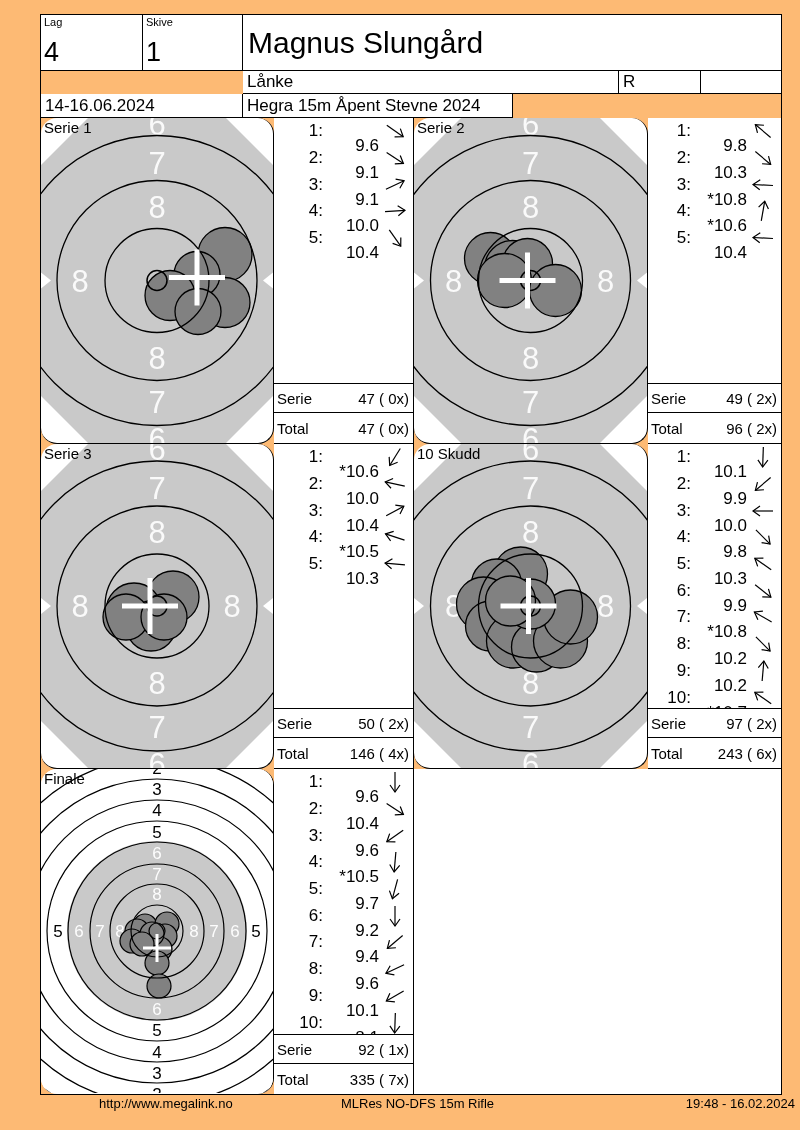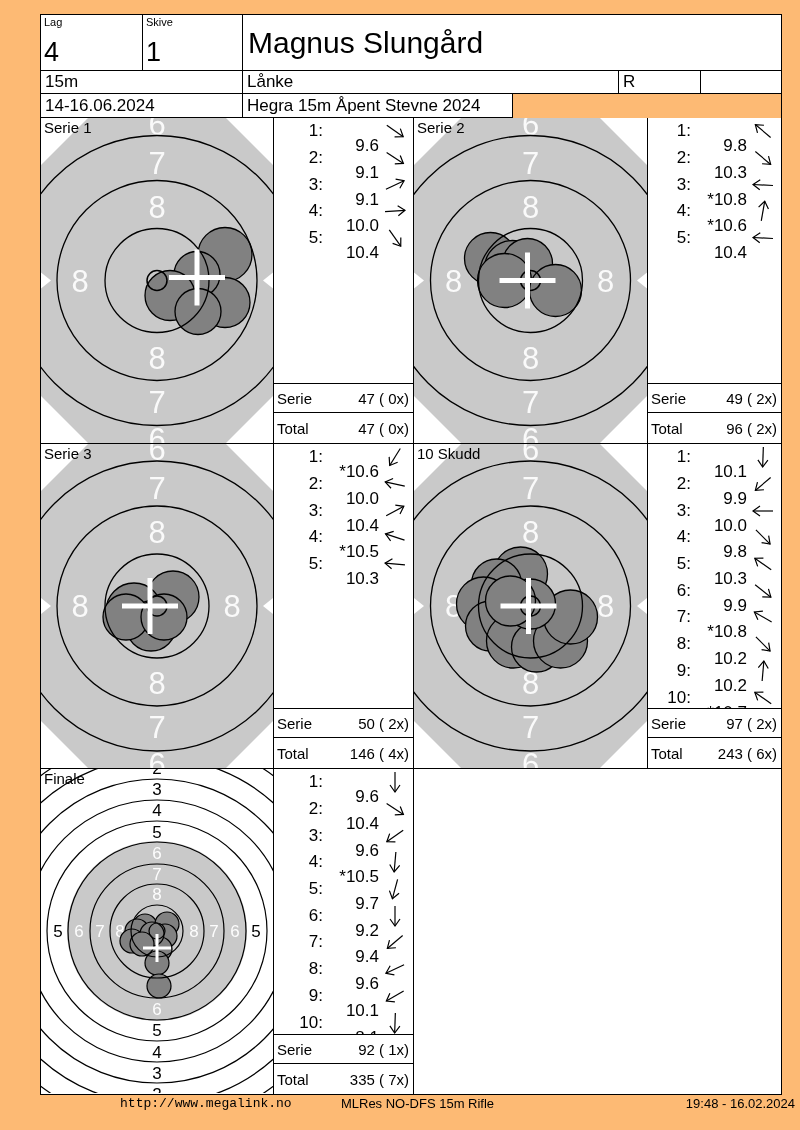--- a/index.html
+++ b/index.html
@@ -6,38 +6,38 @@
   .page{position:relative;width:800px;height:1130px;background:#fdba74;
         font-family:"Liberation Sans","DejaVu Sans",sans-serif;color:#000;overflow:hidden;}
   .sheet{position:absolute;left:40px;top:14px;width:740px;height:1079px;border:1px solid #000;}
   .cell{position:absolute;box-sizing:border-box;border-right:1px solid #000;border-bottom:1px solid #000;background:#fff;}
   .cell.nr{border-right:none;}
   .cell.nb{border-bottom:none;}
   .hdr-small{position:absolute;top:1px;left:3px;font-size:11px;}
   .hdr-big{position:absolute;bottom:2px;left:3px;font-size:27px;}
   .name-cell{display:flex;align-items:center;padding-left:5px;font-size:30px;}
   .txt-cell{display:flex;align-items:center;padding-left:4px;font-size:17px;}
-  .target-cell{overflow:hidden;}
+  .target-cell{overflow:hidden;border-radius:16px;}
   .target-title{position:absolute;top:1px;left:3px;font-size:15px;z-index:2;}
   .target-cell svg{position:absolute;left:0;top:0;}
   .score-cell{display:flex;flex-direction:column;}
   .shots{flex:1;overflow:hidden;display:flex;flex-direction:column;}
   .shot-row{height:26.7px;display:flex;align-items:center;justify-content:flex-end;
             padding-right:2px;font-size:17px;}
   .shot-num{text-align:right;}
   .shot-val{width:56px;text-align:right;margin-top:30px;}
   .shot-arrow{width:32px;display:flex;justify-content:center;align-items:center;}
   .shot-arrow svg{display:block;}
   .sum-row{display:flex;align-items:center;justify-content:space-between;
            border-top:1px solid #000;padding:0 4px 0 3px;font-size:15px;}
   .sum-serie{height:28px;}
   .sum-total{height:30px;flex:0 0 auto;}
   .footer{position:absolute;left:40px;top:1095px;width:755px;height:16px;
           display:flex;align-items:center;font-size:13px;}
-  .footer .f-left{flex:1;text-align:right;font-family:Liberation Mono, monospace;}
+  .footer .f-left{flex:1;text-align:center;}
   .footer .f-center{flex:1;text-align:center;}
   .footer .f-right{flex:1;text-align:right;}
 </style>
 </head>
 <body>
 
 <div class="page">
   <div class="sheet">
 
     <div class="cell" style="left:0;top:0;width:102px;height:56px">
@@ -45,23 +45,20 @@
       <div class="hdr-big">4</div>
     </div>
     <div class="cell" style="left:102px;top:0;width:100px;height:56px">
       <div class="hdr-small">Skive</div>
       <div class="hdr-big">1</div>
     </div>
     <div class="cell nr name-cell" style="left:202px;top:0;width:538px;height:56px">
       <span>Magnus Slungård</span>
     </div>
 
-    <div class="cell txt-cell" style="left:0;top:56px;width:202px;height:23px">
-      <span>15m</span>
-    </div>
     <div class="cell txt-cell" style="left:202px;top:56px;width:376px;height:23px">
       <span>Lånke</span>
     </div>
     <div class="cell txt-cell" style="left:578px;top:56px;width:82px;height:23px">
       <span>R</span>
     </div>
     <div class="cell nr txt-cell" style="left:660px;top:56px;width:80px;height:23px"></div>
 
     <div class="cell txt-cell" style="left:0;top:79px;width:202px;height:24px">
       <span>14-16.06.2024</span>

